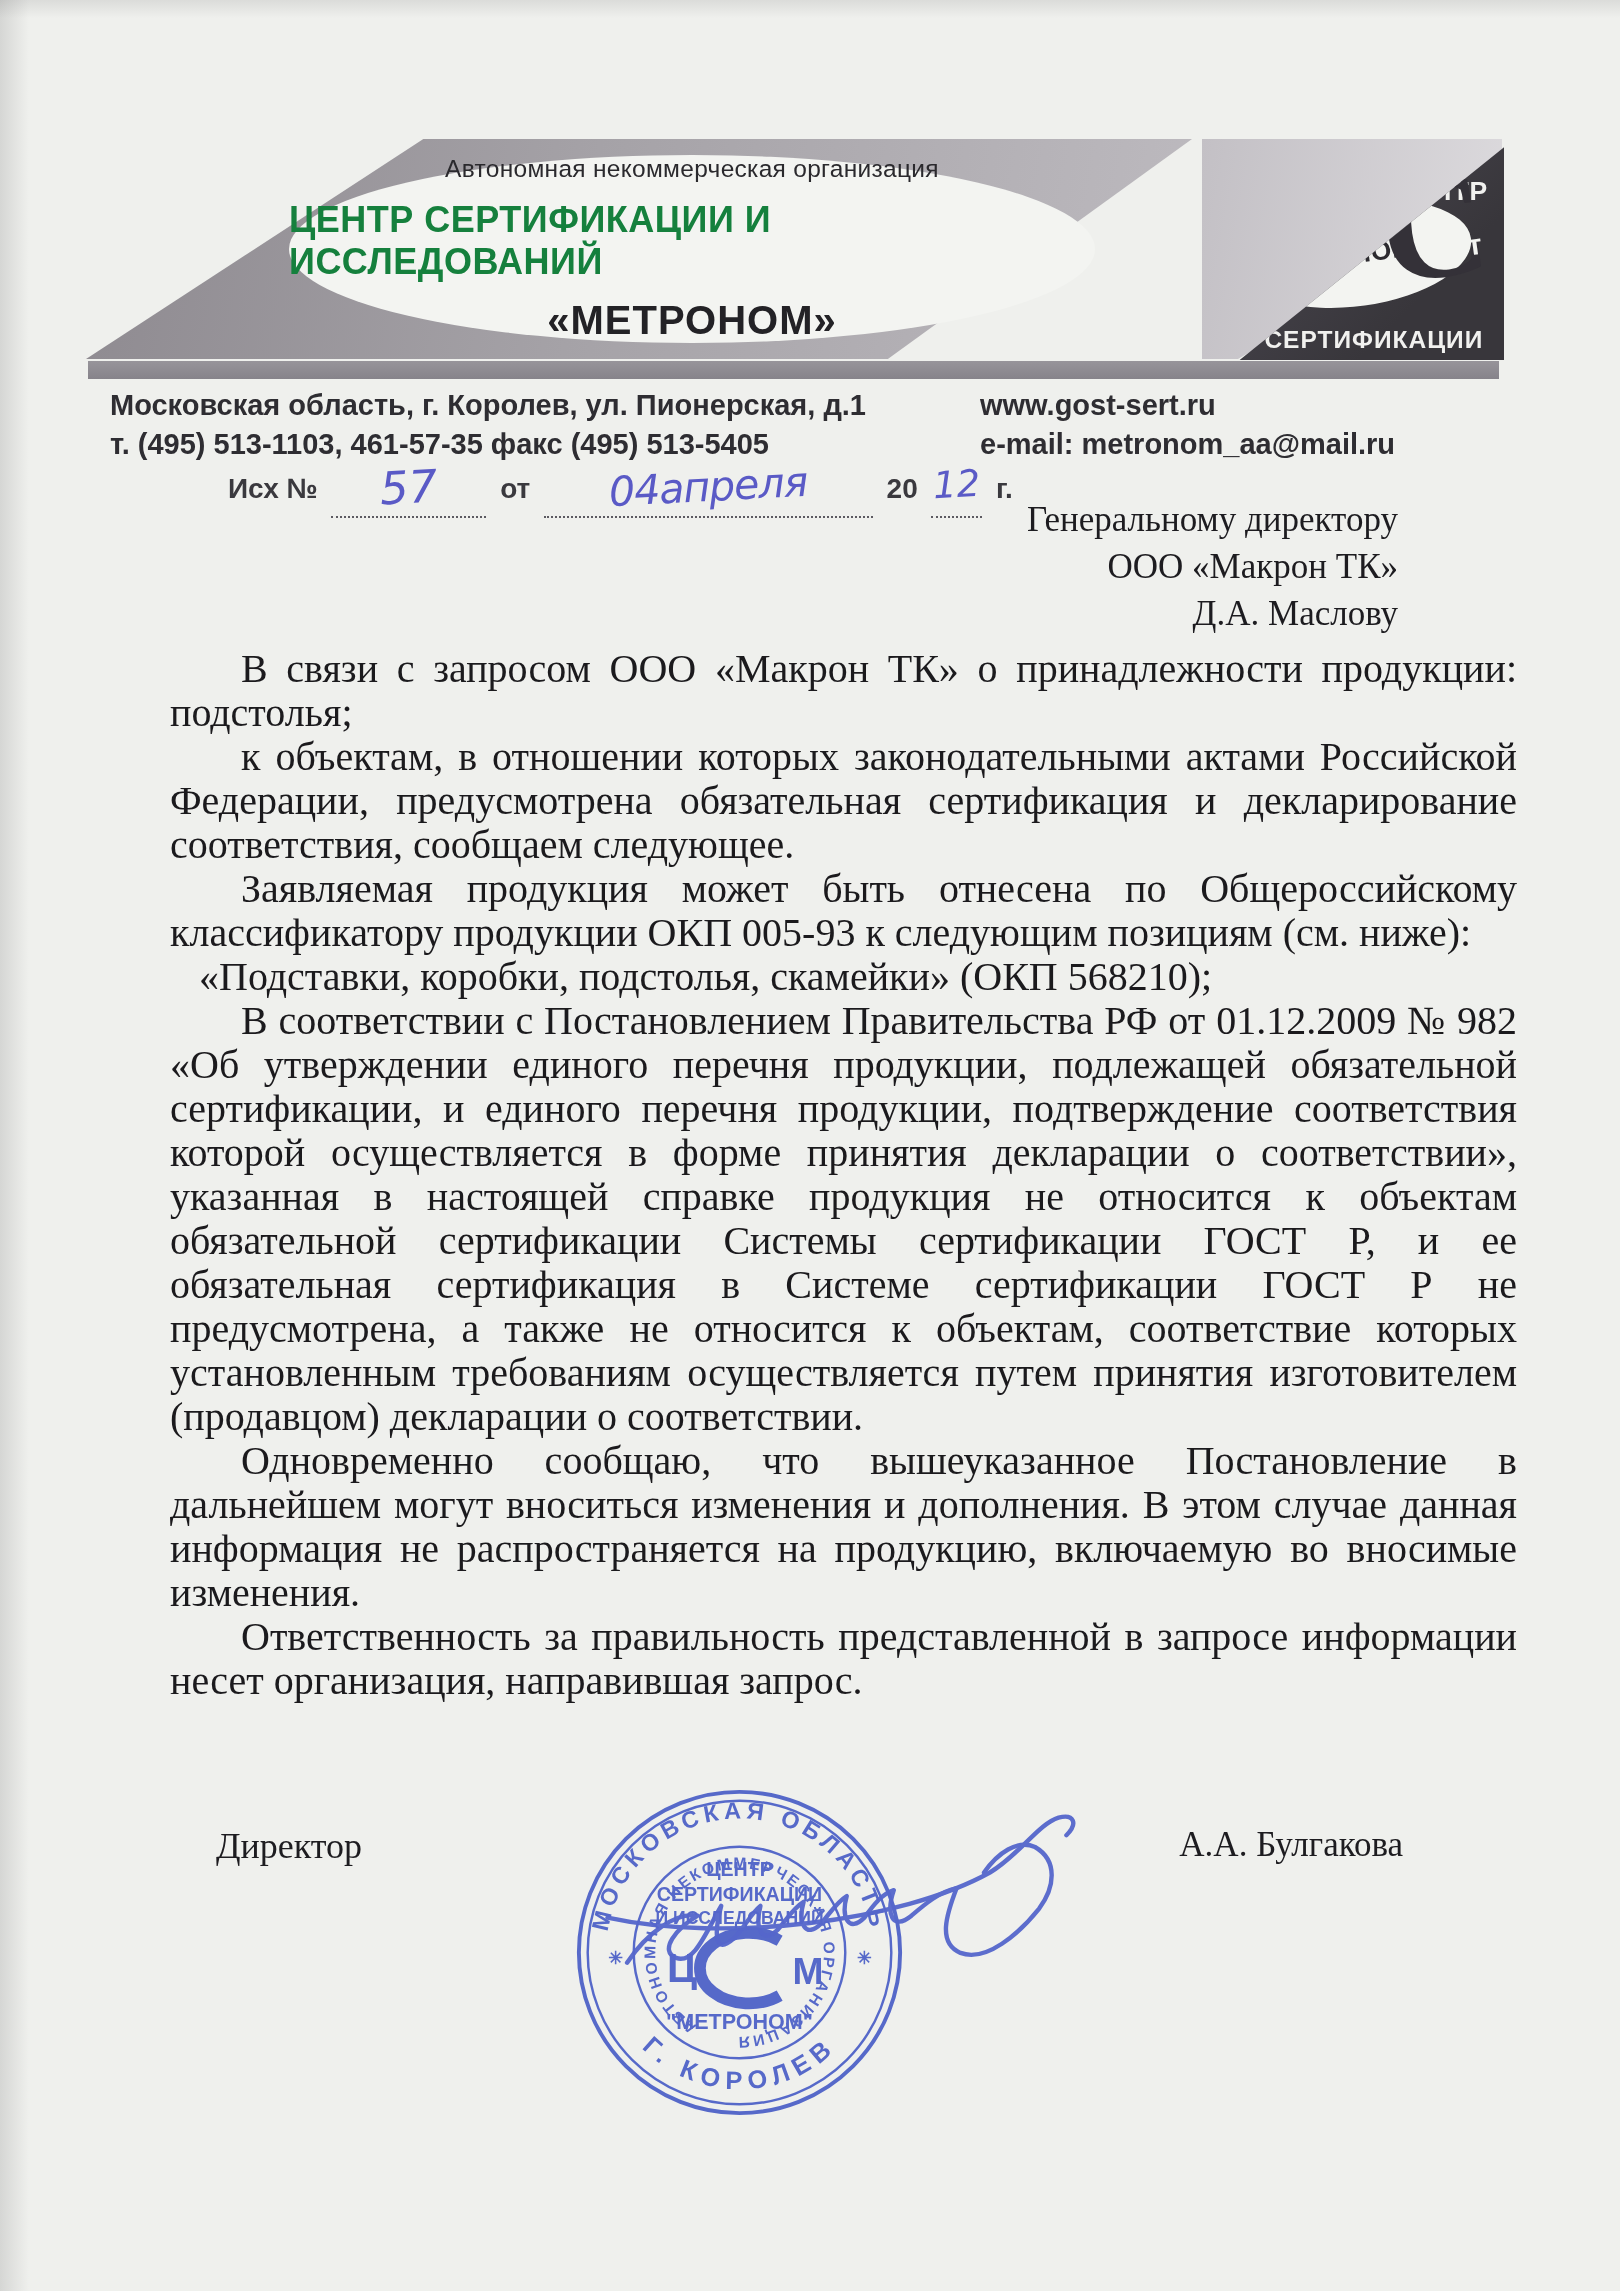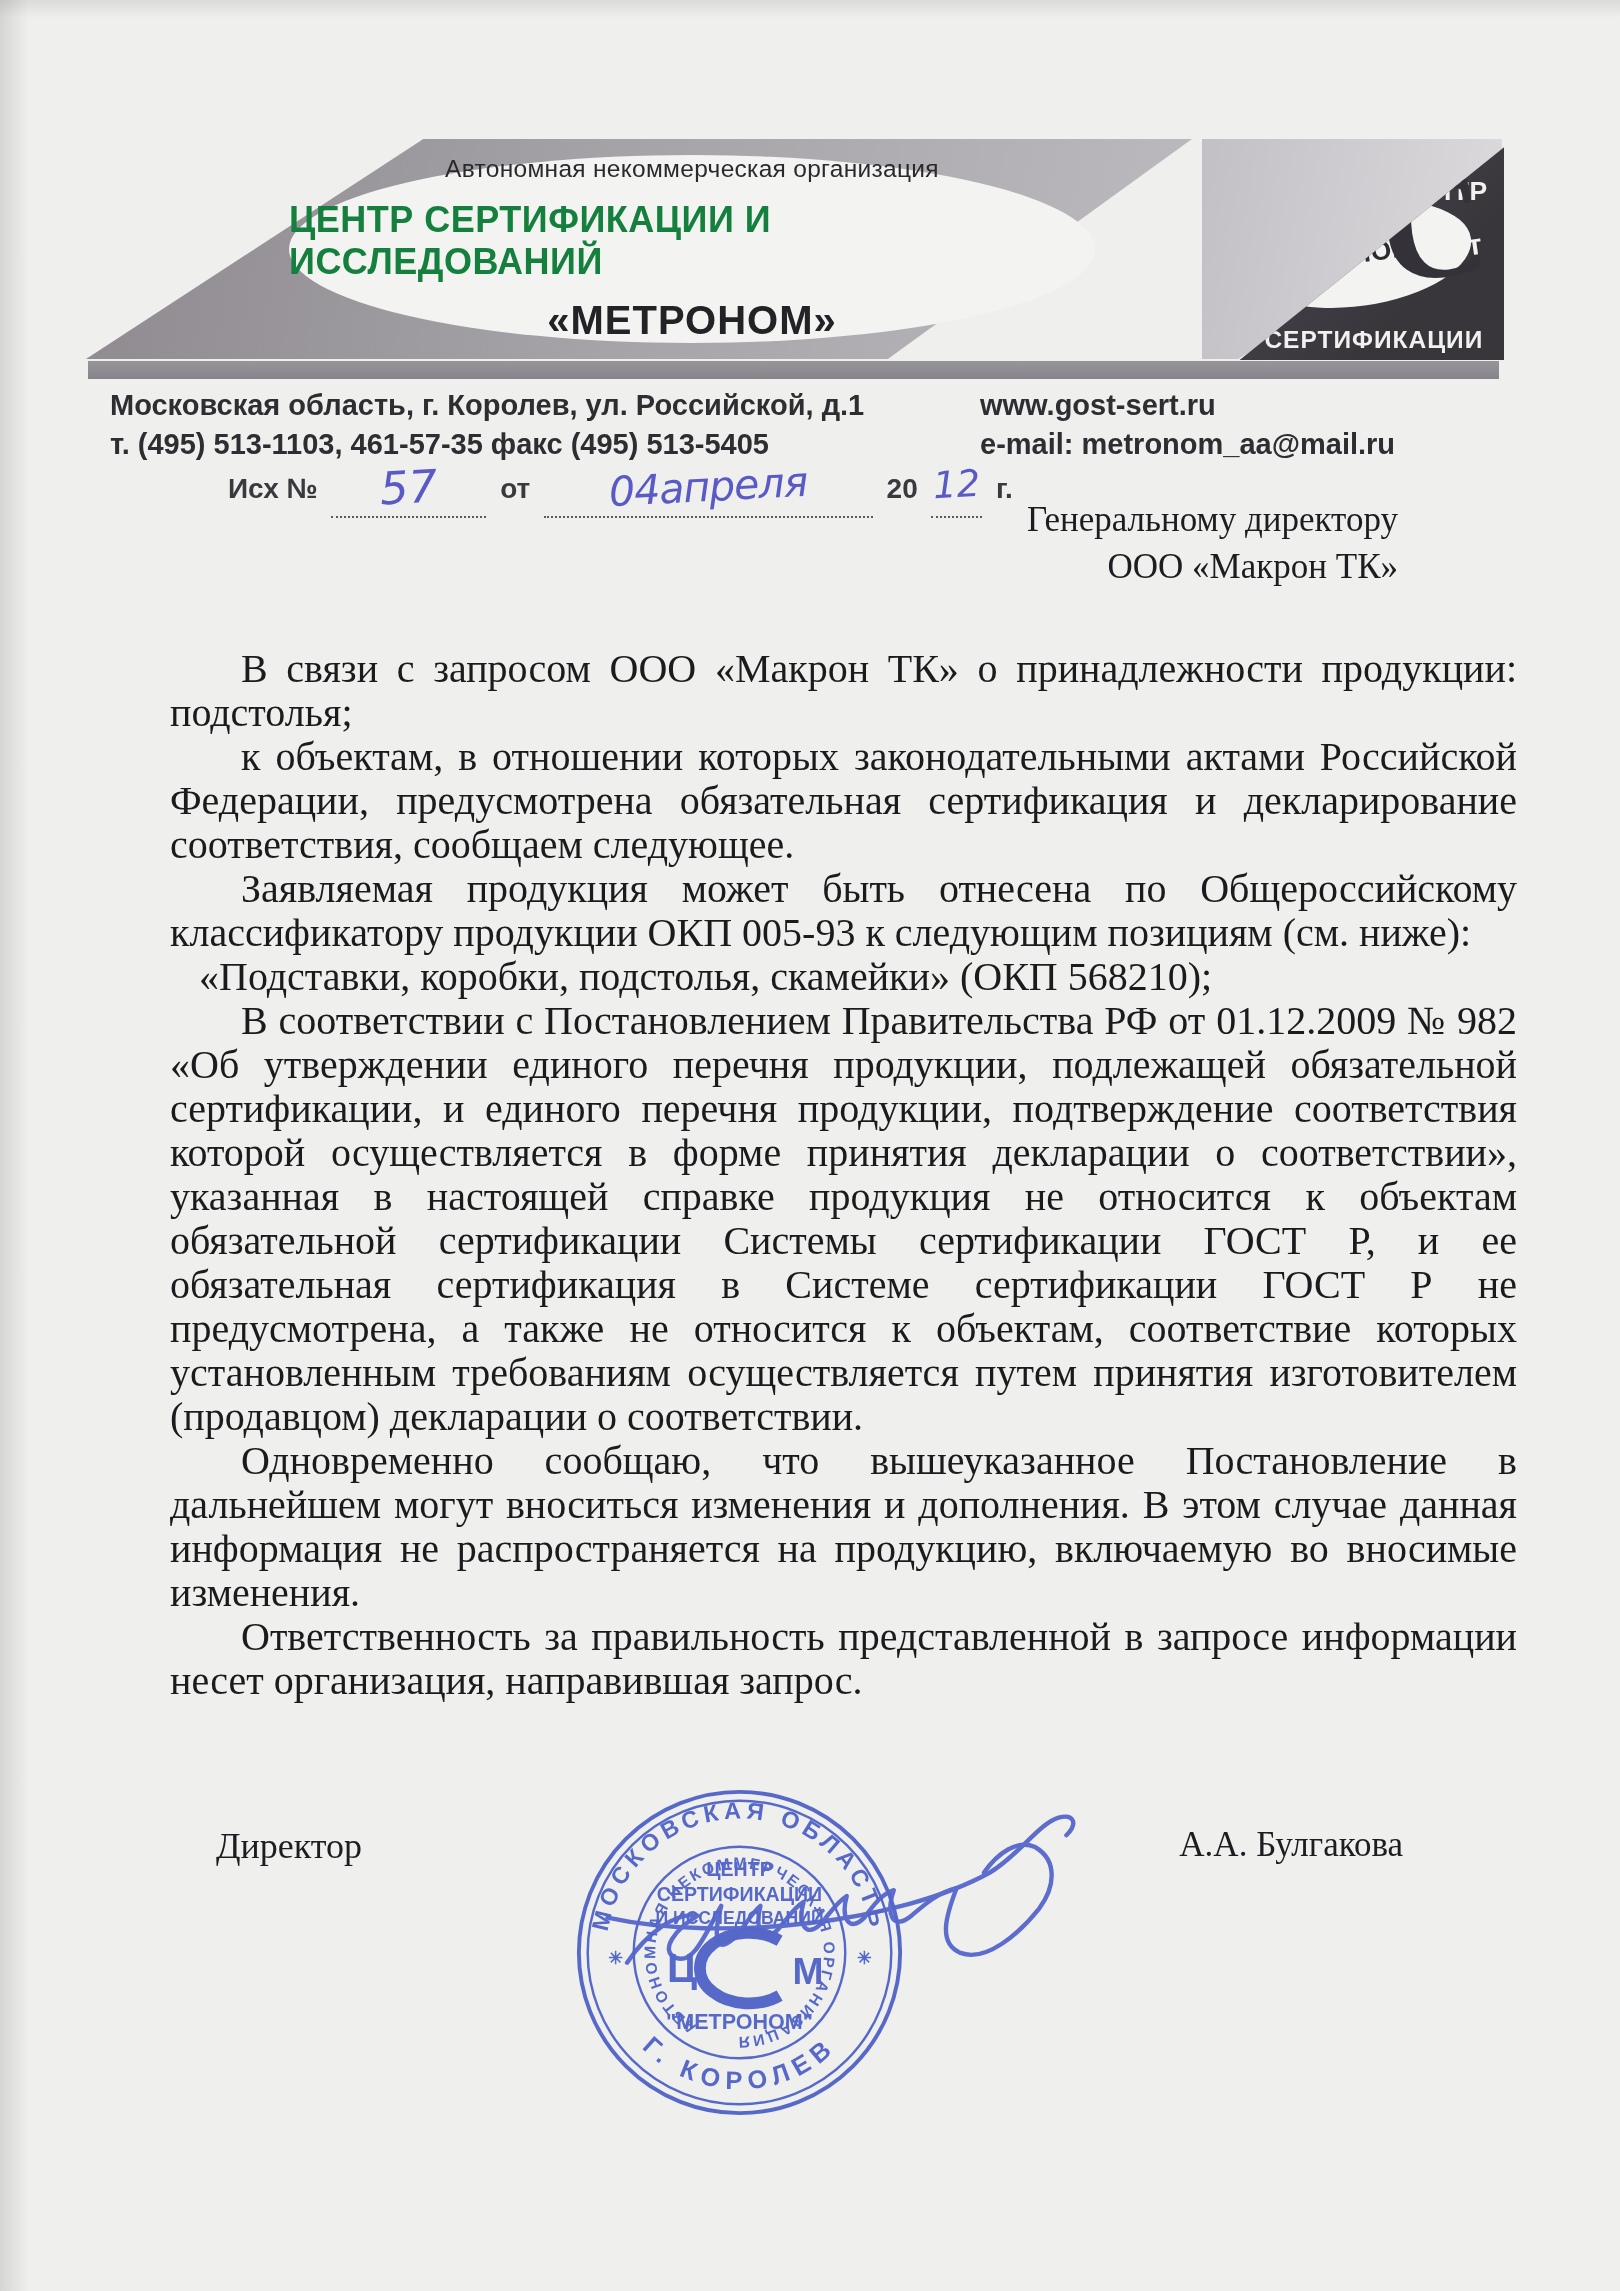--- a/index.html
+++ b/index.html
@@ -108,21 +108,21 @@
       <div class="org-type">Автономная некоммерческая организация</div>
       <div class="org-name">ЦЕНТР СЕРТИФИКАЦИИ И ИССЛЕДОВАНИЙ</div>
       <div class="org-brand">«МЕТРОНОМ»</div>
     </div>
   </header>
 
   <div class="gray-bar"></div>
 
   <div class="contacts">
     <div class="contacts-left">
-      <div>Московская область, г. Королев, ул. Российской, д.1</div>
+      <div>Московская область, г. Королев, ул. Пионерская, д.1</div>
       <div>т. (495) 513-1103, 461-57-35 факс (495) 513-5405</div>
     </div>
     <div class="contacts-right">
       <div>www.gost-sert.ru</div>
       <div>e-mail: metronom_aa@mail.ru</div>
     </div>
   </div>
 
   <div class="ref-line">
     <span class="ref-label">Исх №</span>
@@ -131,20 +131,21 @@
     <span class="blank blank-date"><span class="hw">04апреля</span></span>
     <span class="ref-label">20</span>
     <span class="blank blank-year"><span class="hw">12</span></span>
     <span class="ref-label">г.</span>
   </div>
 
   <div class="recipient">
 
   <div class="recipient-line">Генеральному директору</div>
       <div class="recipient-line">ООО «Макрон ТК»</div>
+      <div class="recipient-line">Д.А. Маслову</div>
     </div>
 
   <div class="body">
 
   <p class="para indent">В связи с запросом ООО «Макрон ТК» о принадлежности продукции: подстолья;</p>
       <p class="para indent">к объектам, в отношении которых законодательными актами Российской Федерации, предусмотрена обязательная сертификация и декларирование соответствия, сообщаем следующее.</p>
       <p class="para indent">Заявляемая продукция может быть отнесена по Общероссийскому классификатору продукции ОКП 005-93 к следующим позициям (см. ниже):</p>
       <p class="para quote">«Подставки, коробки, подстолья, скамейки» (ОКП  568210);</p>
       <p class="para indent">В соответствии с Постановлением Правительства РФ от 01.12.2009 № 982 «Об утверждении единого перечня продукции, подлежащей обязательной сертификации, и единого перечня продукции, подтверждение соответствия которой осуществляется в форме принятия декларации о соответствии», указанная в настоящей справке продукция не относится к объектам обязательной сертификации Системы сертификации ГОСТ Р, и ее обязательная сертификация в Системе сертификации ГОСТ Р не предусмотрена, а также не относится к объектам, соответствие которых установленным требованиям осуществляется путем принятия изготовителем (продавцом) декларации о соответствии.</p>
       <p class="para indent">Одновременно сообщаю, что вышеуказанное Постановление  в дальнейшем могут вноситься изменения и дополнения. В этом случае данная информация  не распространяется на продукцию, включаемую во вносимые изменения.</p>

